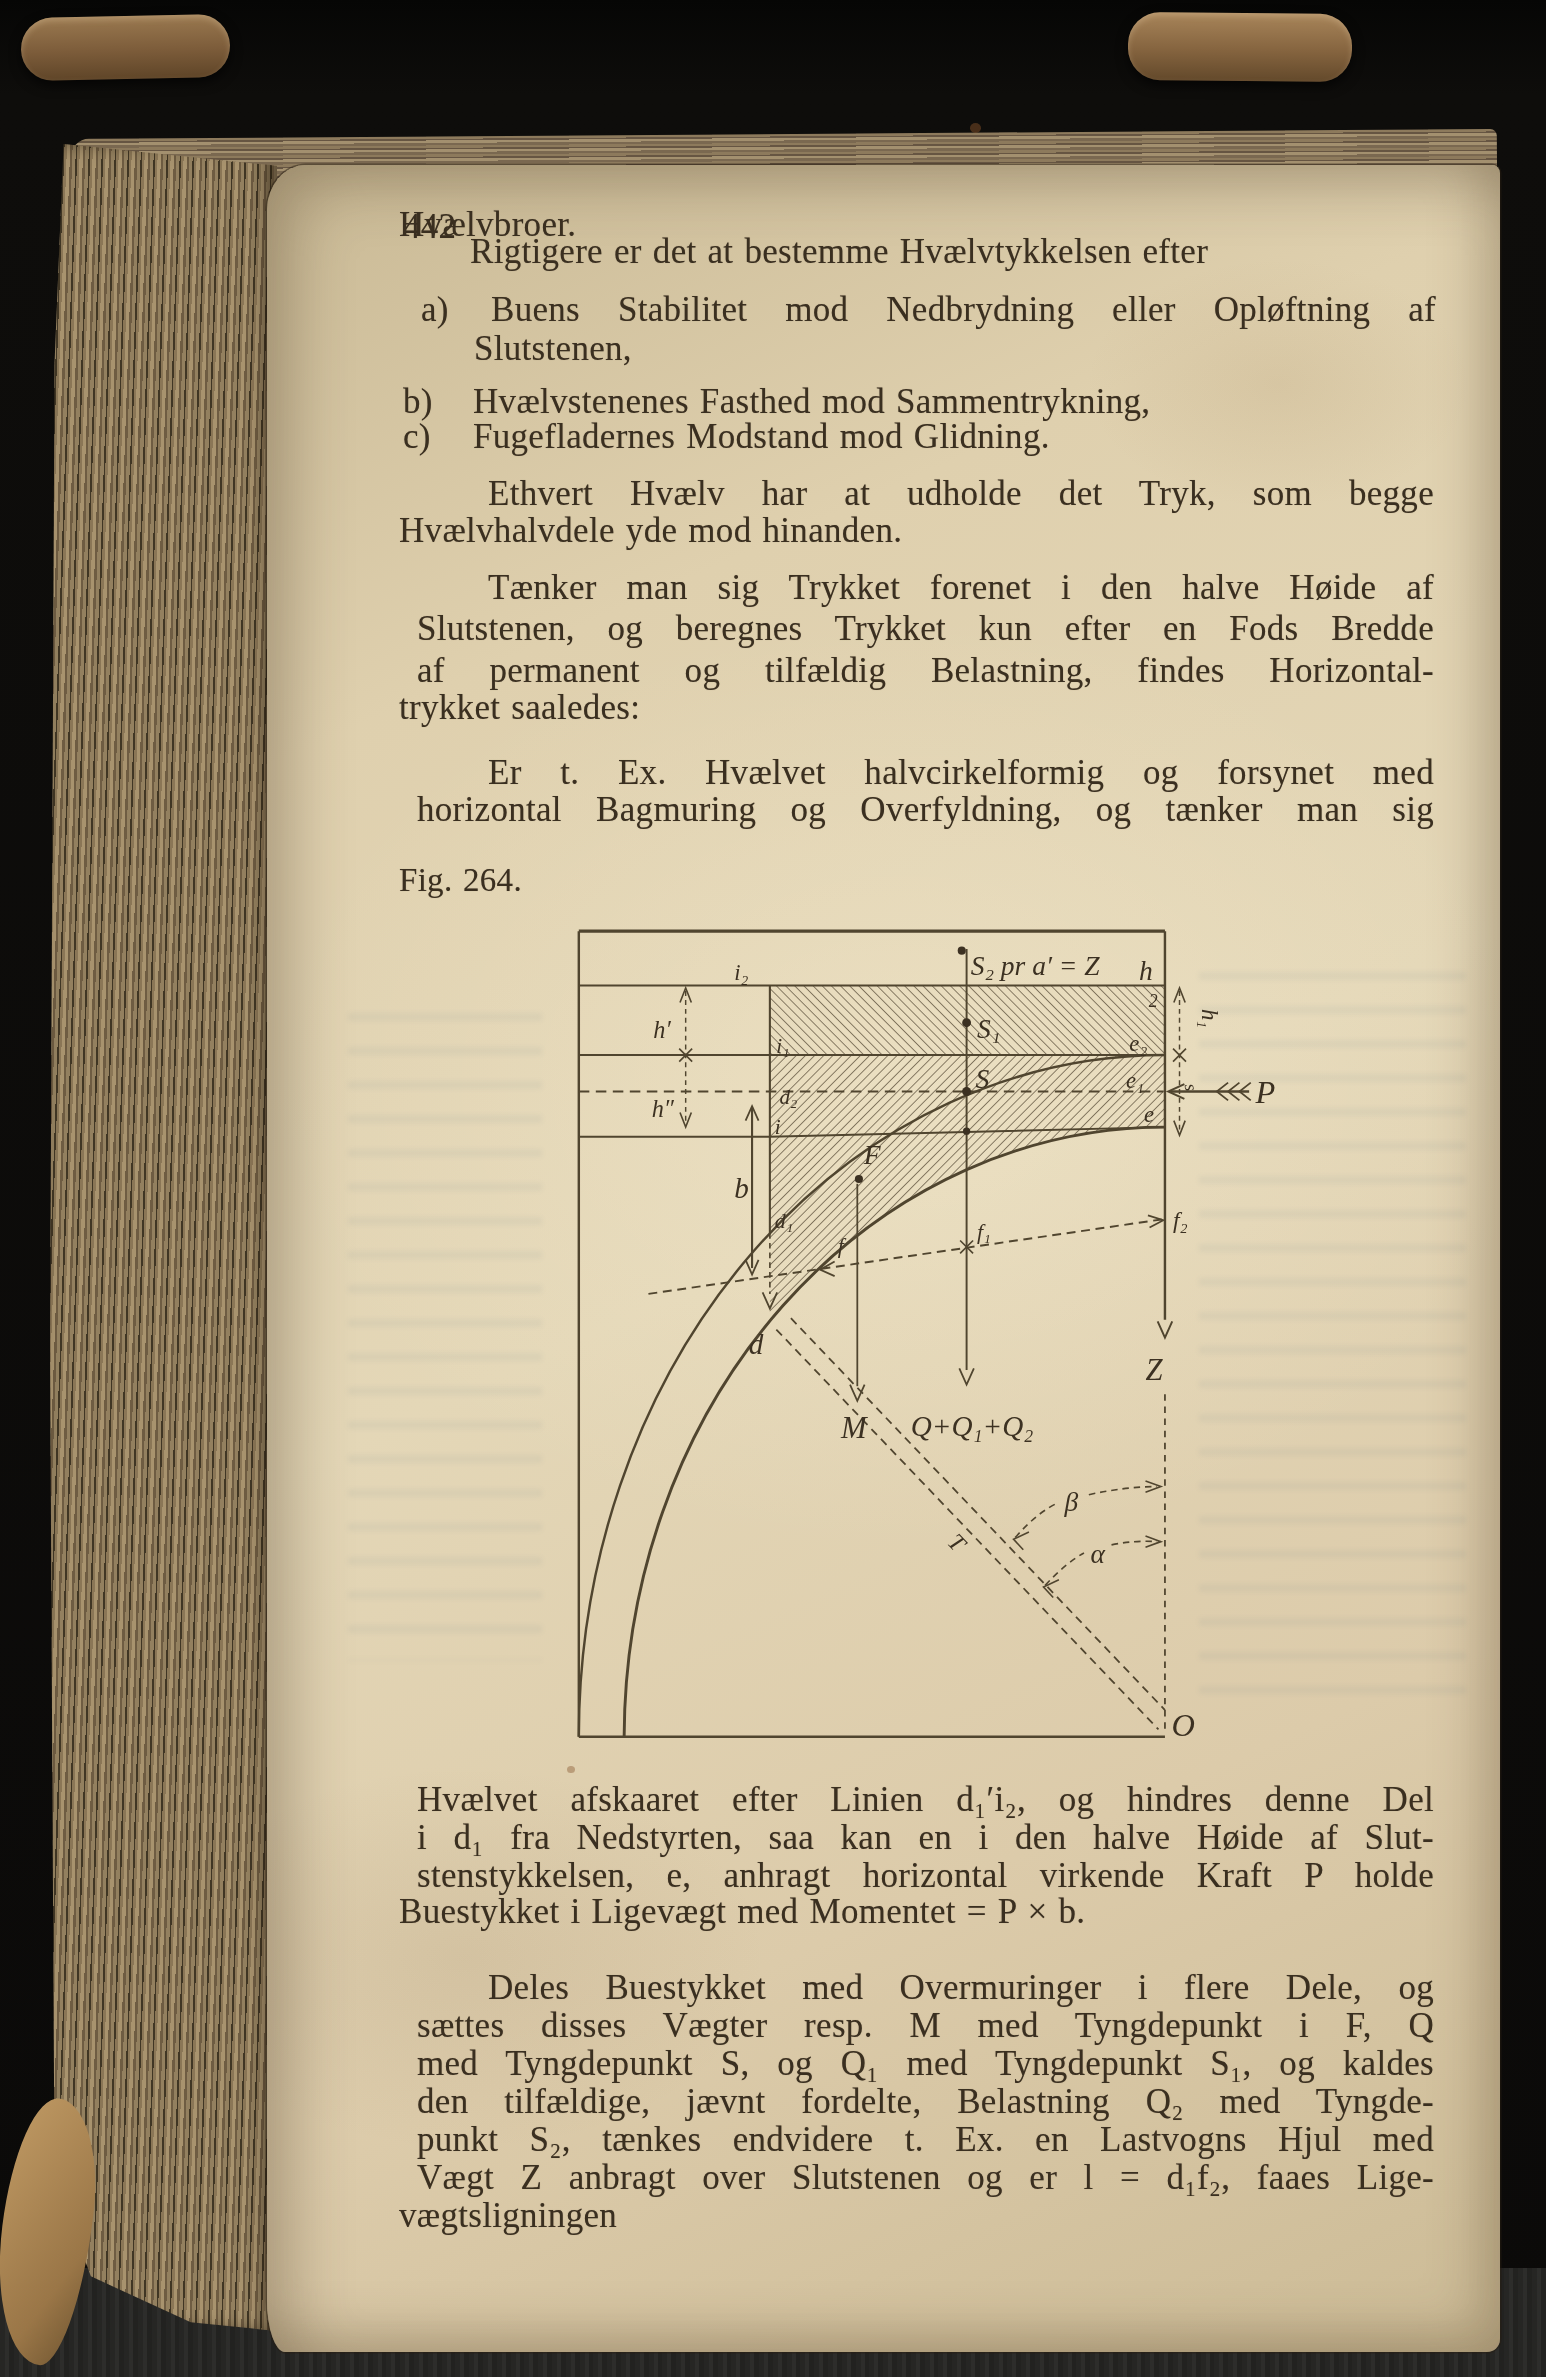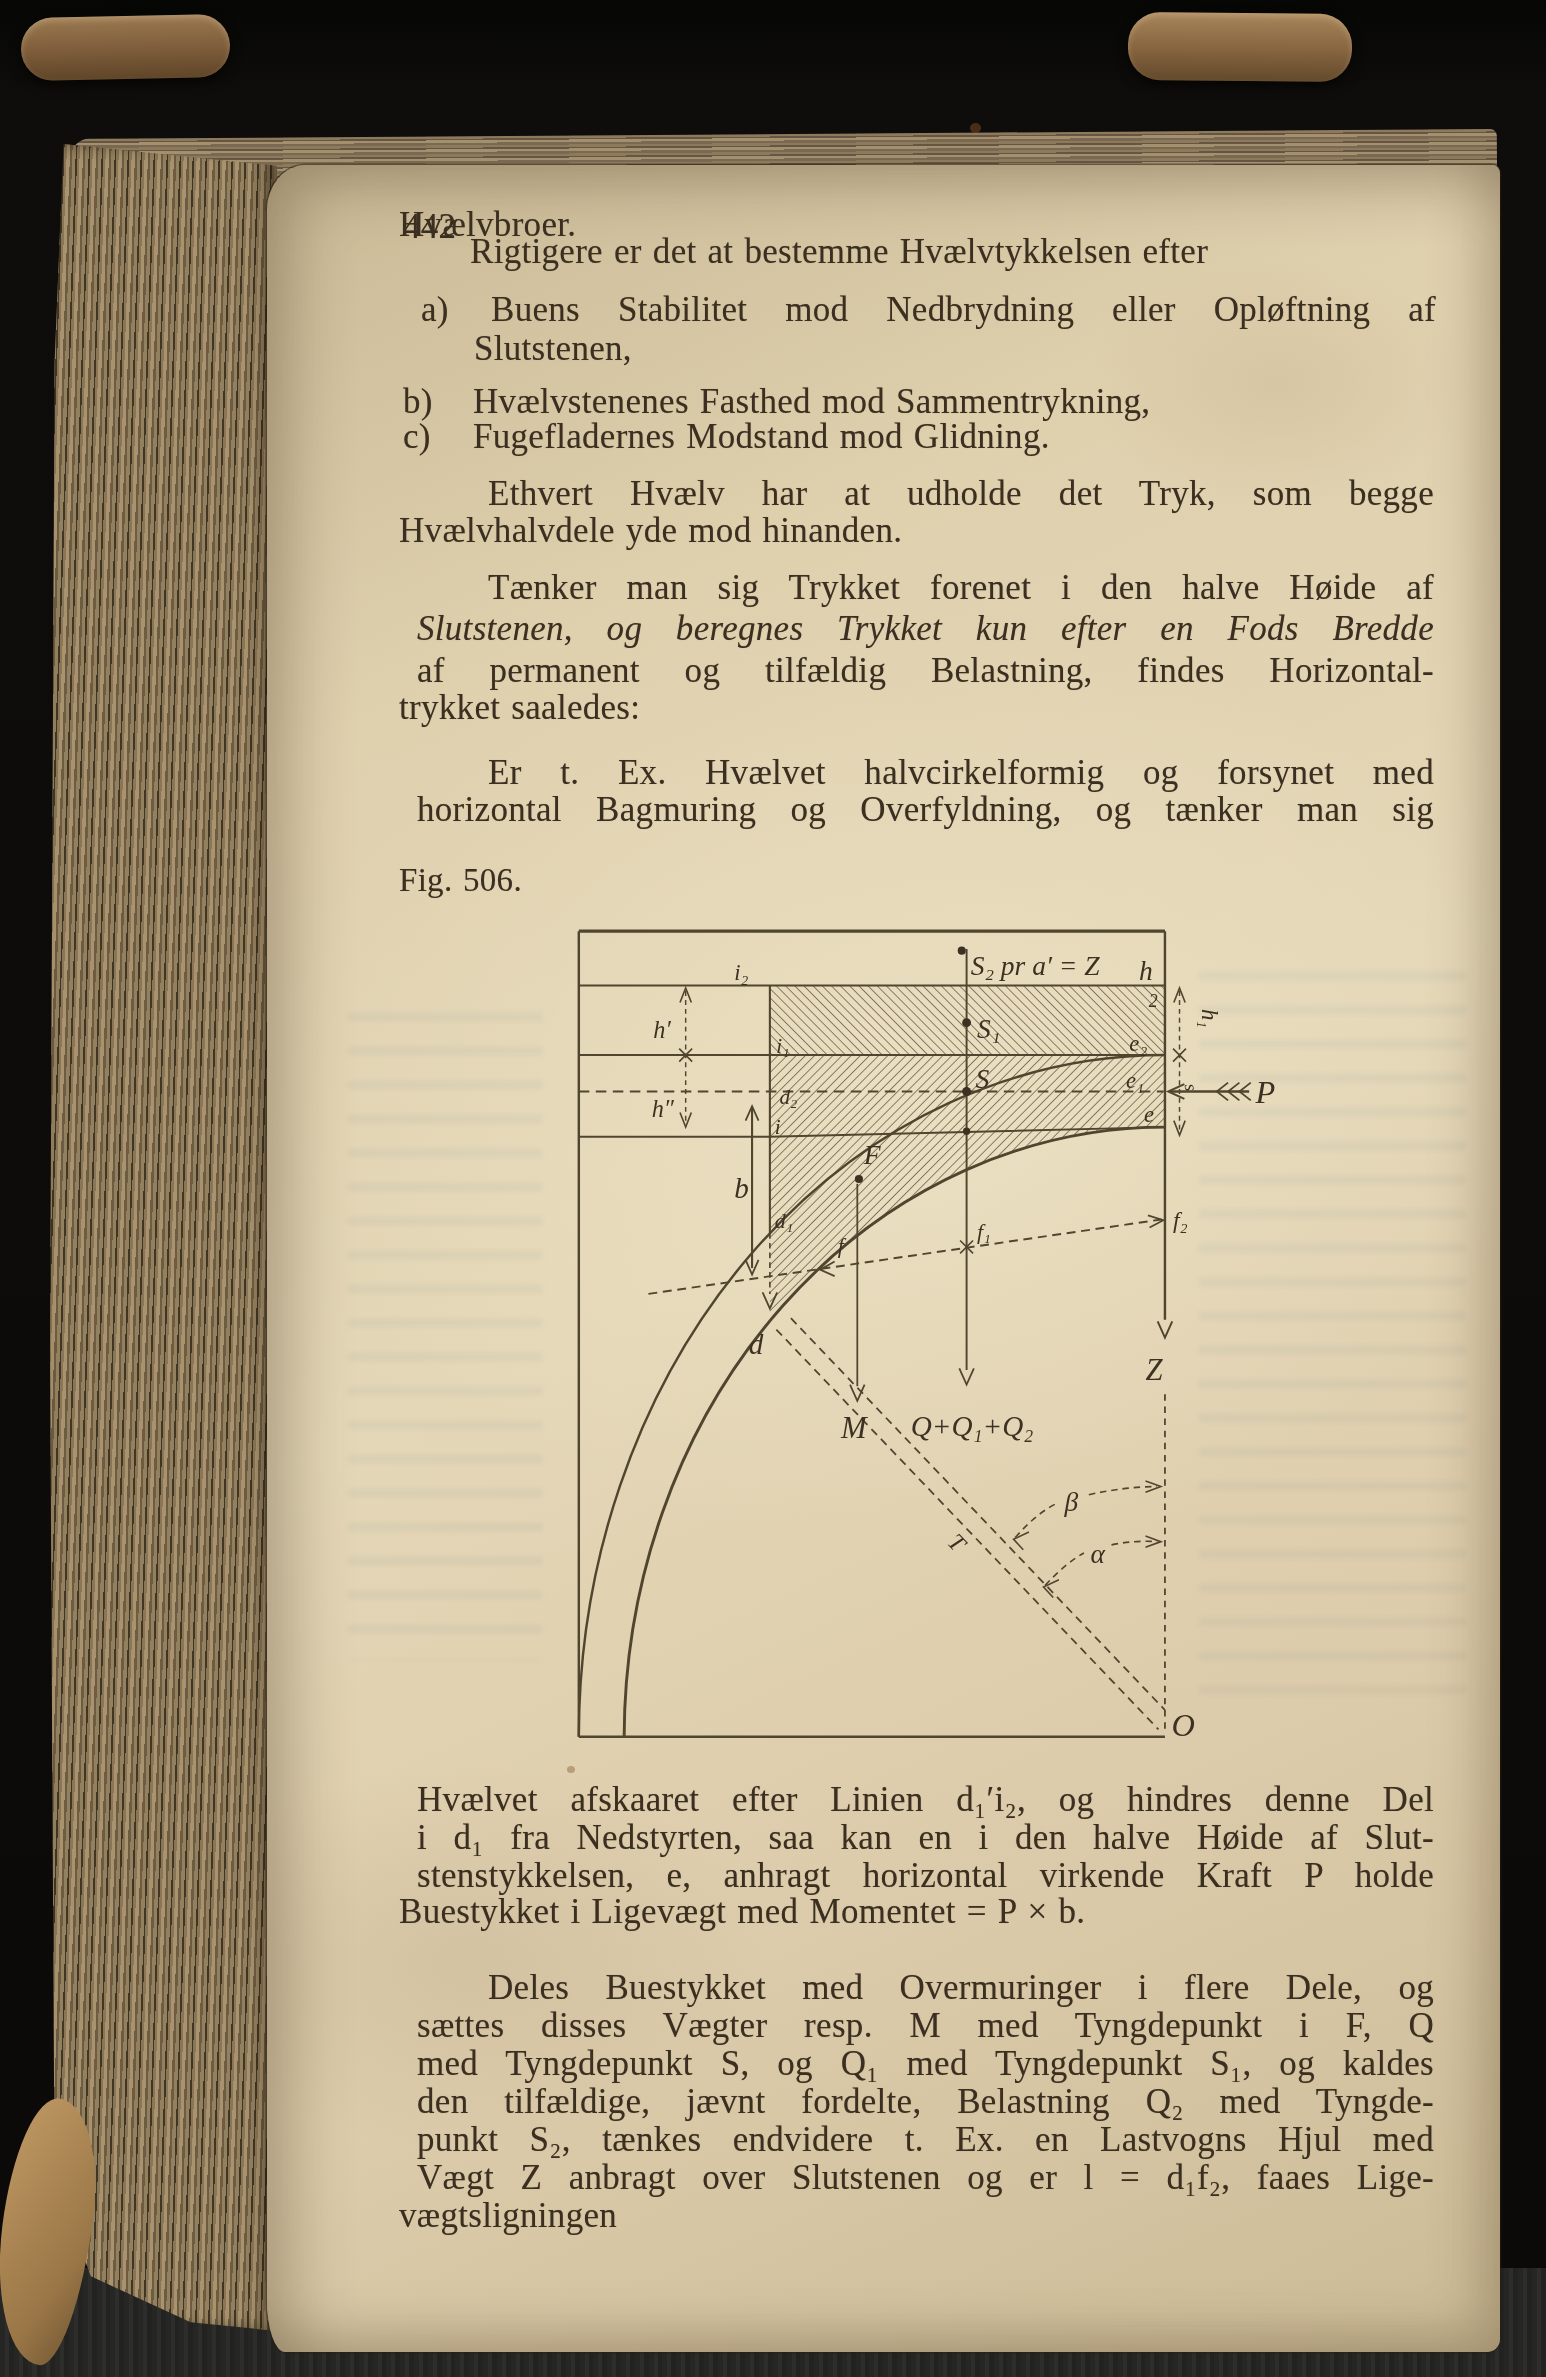--- a/index.html
+++ b/index.html
@@ -83,28 +83,28 @@
     <span class="mk">b)</span><span>Hvælvstenenes Fasthed mod Sammentrykning,</span>
   </div>
   <div class="ln" style="top:416px;left:403px;width:1015px;">
     <span class="mk">c)</span><span>Fugefladernes Modstand mod Glidning.</span>
   </div>
 
   <div class="ln ind j" style="top:473px;">Ethvert Hvælv har at udholde det Tryk, som begge</div>
   <div class="ln" style="top:510px;">Hvælvhalvdele yde mod hinanden.</div>
 
   <div class="ln ind j" style="top:567px;">Tænker man sig Trykket forenet i den halve Høide af</div>
-  <div class="ln j" style="top:608px;font-style:italic;">Slutstenen, og beregnes Trykket kun efter en Fods Bredde</div>
+  <div class="ln j" style="top:608px;">Slutstenen, og beregnes Trykket kun efter en Fods Bredde</div>
   <div class="ln j" style="top:650px;">af permanent og tilfældig Belastning, findes Horizontal-</div>
   <div class="ln ind j" style="top:752px;">Er t. Ex. Hvælvet halvcirkelformig og forsynet med</div>
 
   <div class="ln" style="top:687px;">trykket saaledes:</div>
   <div class="ln j" style="top:789px;">horizontal Bagmuring og Overfyldning, og tænker man sig</div>
 
-  <div class="ln c" style="top:860px;font-size:33px;">Fig. 506.</div>
+  <div class="ln c" style="top:860px;font-size:33px;">Fig. 264.</div>
 
   <div class="figwrap">
   <svg width="761" height="842" viewBox="650 1130 940 1040">
     <defs>
       <pattern id="hF" width="8" height="8" patternUnits="userSpaceOnUse" patternTransform="rotate(45)">
         <line x1="0" y1="0" x2="0" y2="8" stroke="#5a4e3a" stroke-width="1.7"></line>
       </pattern>
       <pattern id="hB" width="8" height="8" patternUnits="userSpaceOnUse" patternTransform="rotate(-45)">
         <line x1="0" y1="0" x2="0" y2="8" stroke="#5a4e3a" stroke-width="1.7"></line>
       </pattern>

